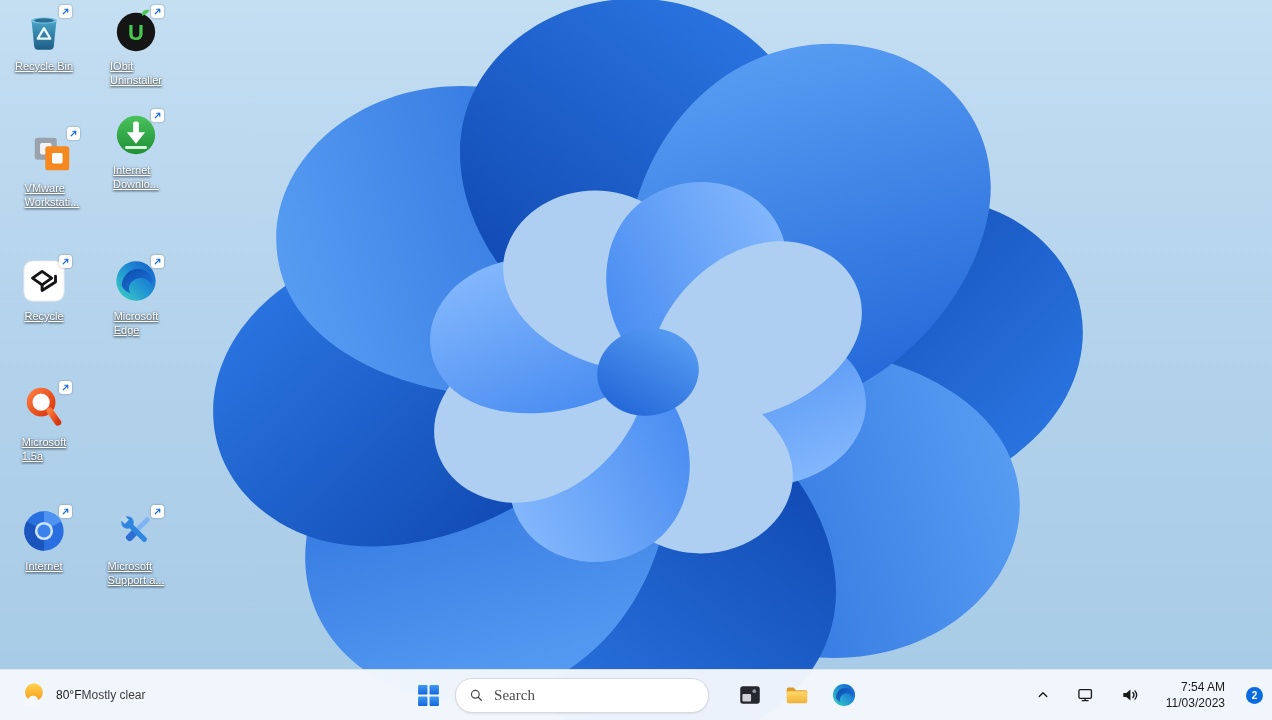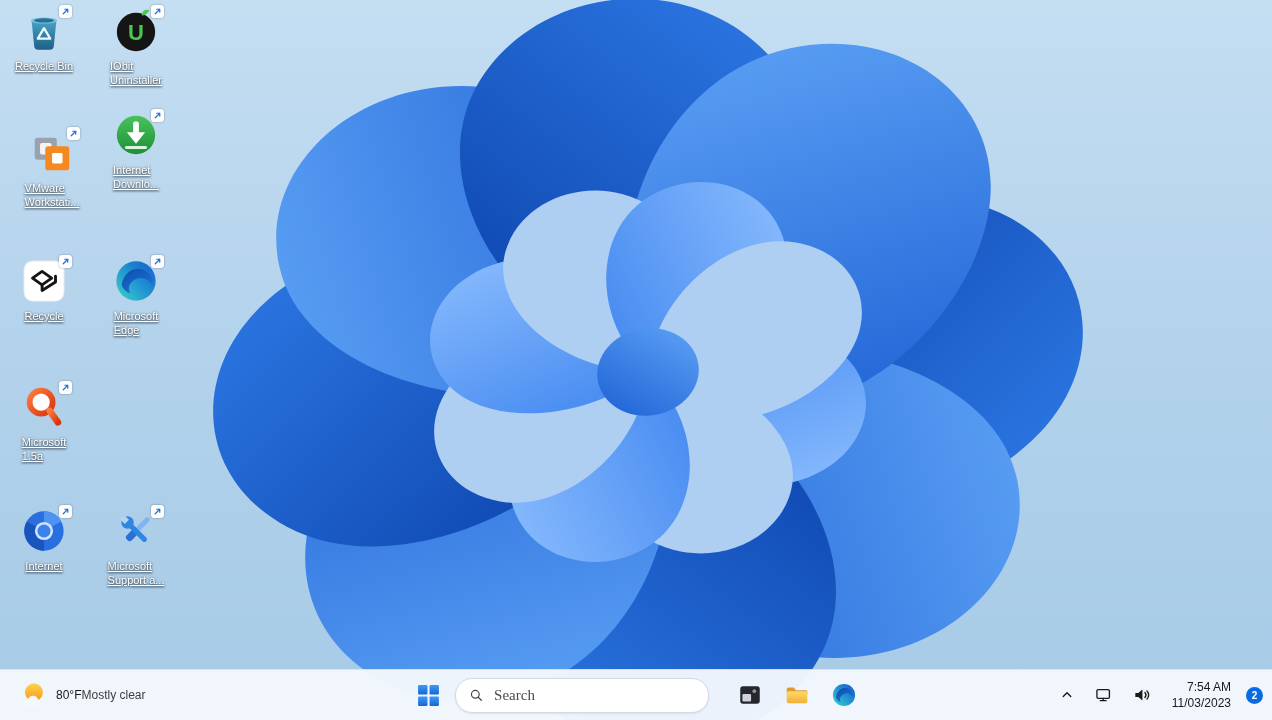--- a/index.html
+++ b/index.html
@@ -53,21 +53,21 @@
   .search-pill{
     display:flex;align-items:center;gap:9px;width:226px;height:33px;background:#fff;
     border:1px solid #d4dae2;border-radius:17px;padding:0 13px;
     box-shadow:0 1px 2px rgba(0,0,0,.08);cursor:text;margin-right:14px;
   }
   .search-pill input{
     border:none;outline:none;background:transparent;font-size:15px;color:#333;width:100%;
     font-family:Liberation Serif, serif;
   }
   .search-pill input::placeholder{color:#4b4b4b;opacity:1;}
-  .tray{position:absolute;right:6px;top:0;bottom:0;display:flex;align-items:center;gap:6px;}
+  .tray{position:absolute;right:6px;top:0;bottom:0;display:flex;align-items:center;gap:12px;}
   .tray-btn{
     height:36px;border-radius:5px;display:flex;align-items:center;justify-content:center;
     cursor:pointer;padding:0 6px;
   }
   .clock{
     display:flex;flex-direction:column;align-items:flex-end;justify-content:center;
     font-size:12px;color:#1a1a1a;line-height:1.35;padding:2px 8px;border-radius:5px;cursor:pointer;
   }
   .badge{
     width:17px;height:17px;border-radius:50%;background:#0a6be0;color:#fff;font-size:10px;

